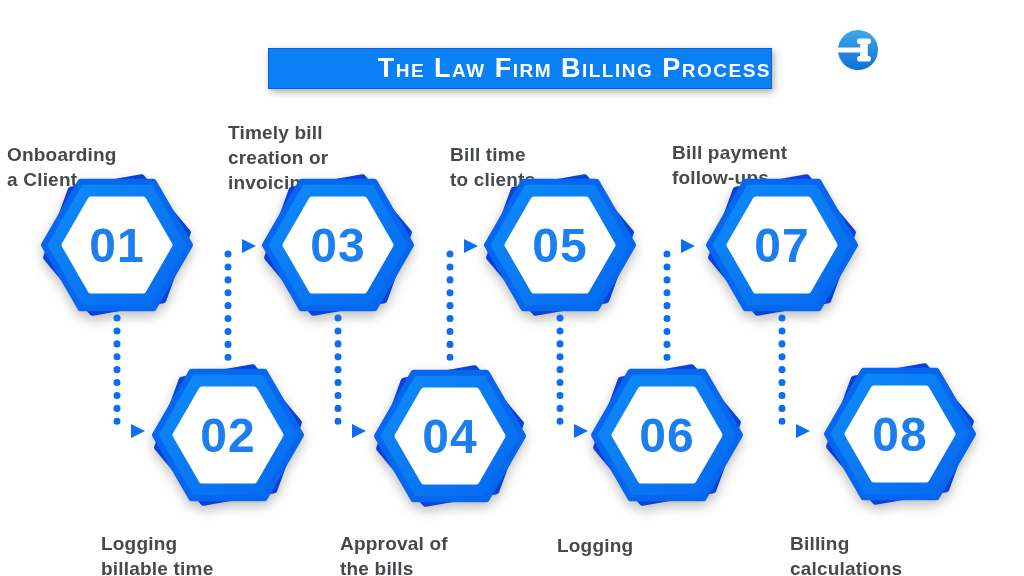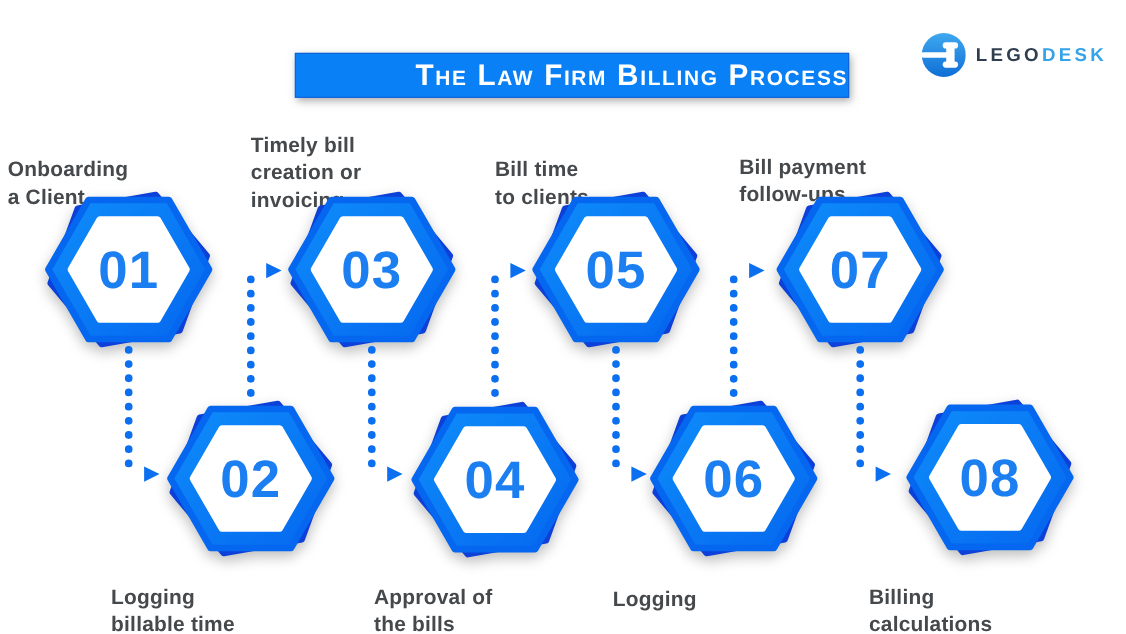--- a/index.html
+++ b/index.html
@@ -71,23 +71,20 @@
 </div>
 
 <div class="logo">
   <svg width="40" height="40" viewBox="0 0 40 40">
     <circle cx="20" cy="20" r="20" fill="url(#logog)"></circle>
     <rect x="-1" y="17.6" width="25" height="4.8" rx="2.4" fill="#fff"></rect>
     <rect x="19" y="8.5" width="14" height="5.6" rx="2.8" fill="#fff"></rect>
     <rect x="19" y="25.9" width="14" height="5.6" rx="2.8" fill="#fff"></rect>
     <rect x="22.2" y="12" width="7.6" height="16" fill="#fff"></rect>
   </svg>
-  <div class="logo-text">
-    <span class="lg1">LEGO</span><span class="lg2">DESK</span>
-  </div>
 </div>
 
 <div class="label" style="left:7px;top:118px">Onboarding
 a Client</div>
 <div class="label" style="left:228px;top:96px">Timely bill
 creation or
 invoicing</div>
 <div class="label" style="left:450px;top:118px">Bill time
 to clients</div>
 <div class="label" style="left:672px;top:116px">Bill payment

